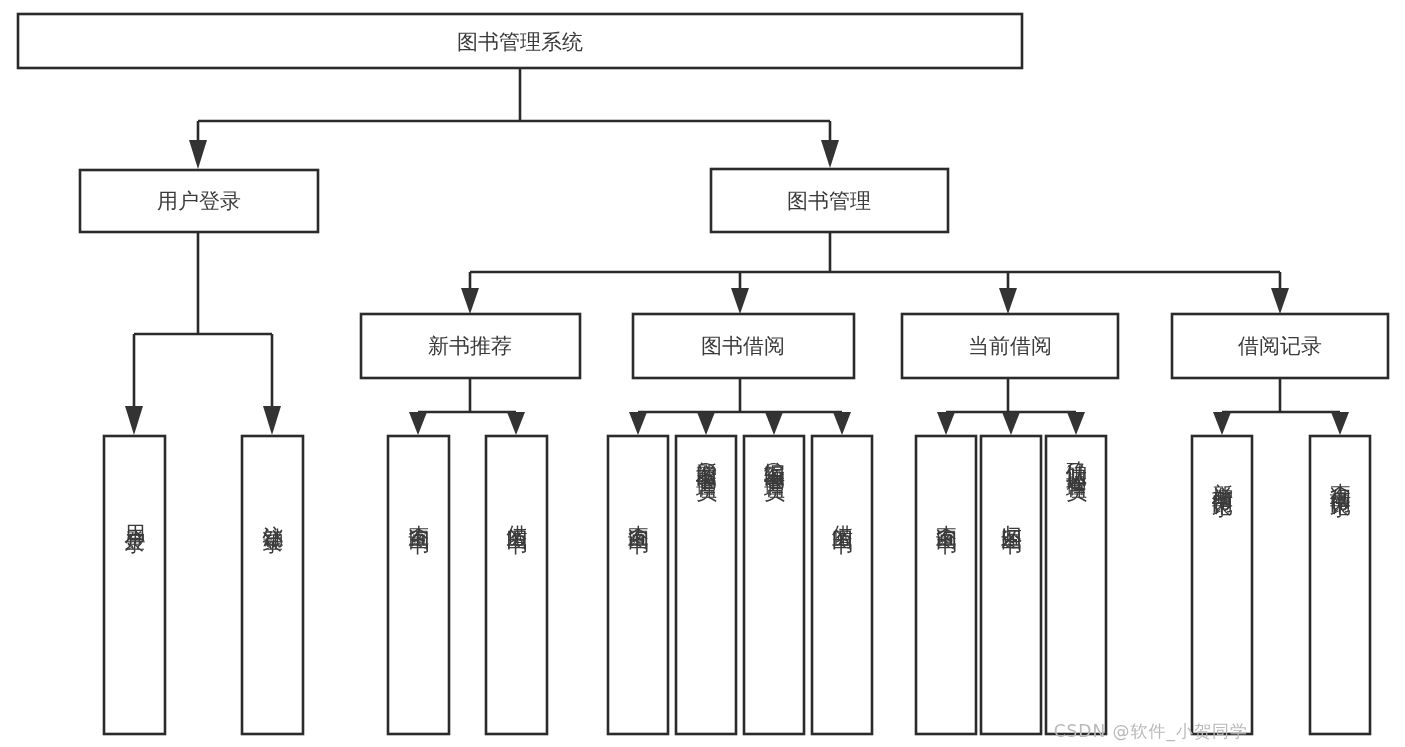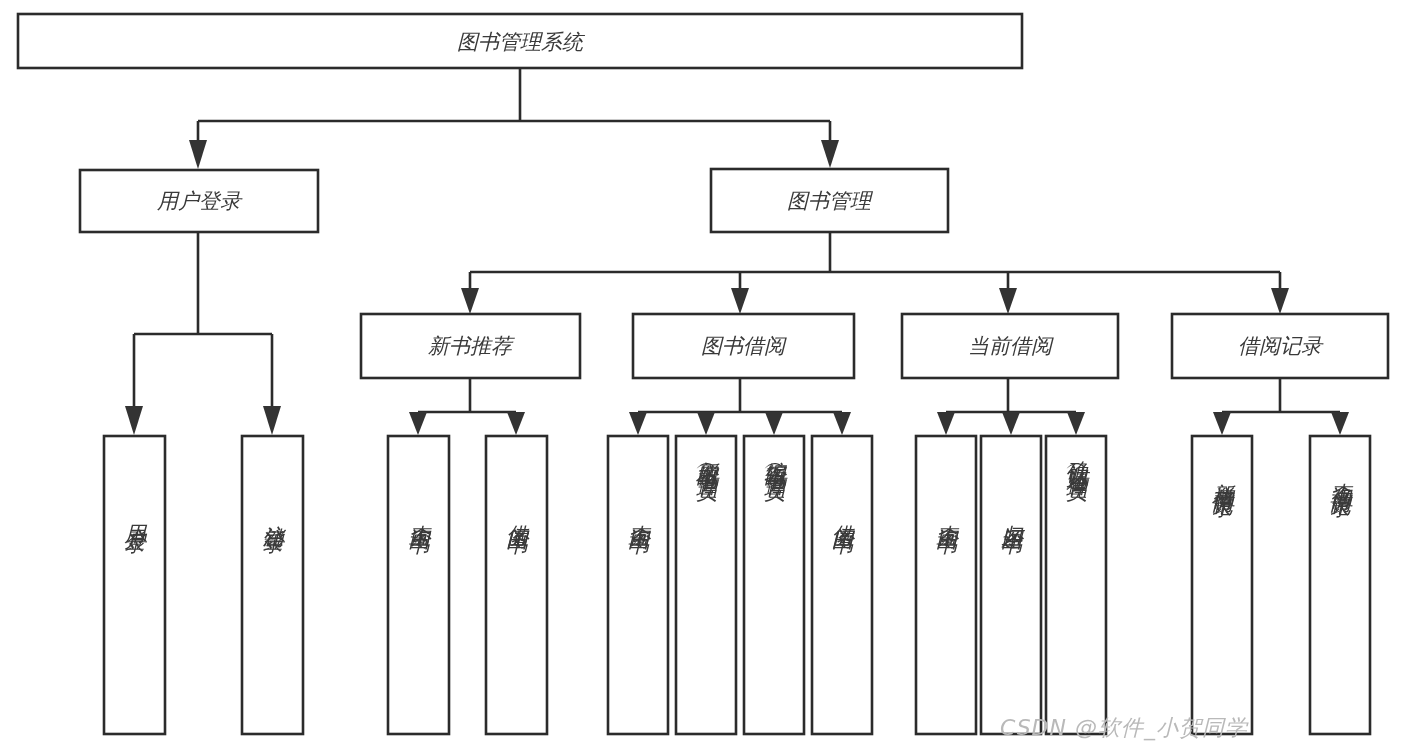--- a/index.html
+++ b/index.html
@@ -11,21 +11,20 @@
     width: 1405px;
     height: 747px;
     font-family: "DejaVu Sans", "Liberation Sans", sans-serif;
     overflow: hidden;
     position: relative;
   }
   #diagram-root {
     position: relative;
     width: 1256px;
     height: 747px;
-    font-style: italic;
   }
   svg.diagram-canvas {
     position: absolute;
     top: 0;
     left: 0;
     width: 1405px;
     height: 747px;
     display: block;
   }
   .node-box {
@@ -65,21 +64,21 @@
     display: flex;
     align-items: flex-start;
     justify-content: center;
     pointer-events: none;
   }
   .watermark {
     position: absolute;
     right: 8px;
     bottom: 4px;
     font-family: "DejaVu Sans", "Liberation Sans", sans-serif;
-    font-size: 22px;
+    font-size: 17px;
     color: #b9b9b9;
     letter-spacing: 1px;
     white-space: nowrap;
   }
 </style>
 </head>
 <body>
 
 <div id="diagram-root">
 

